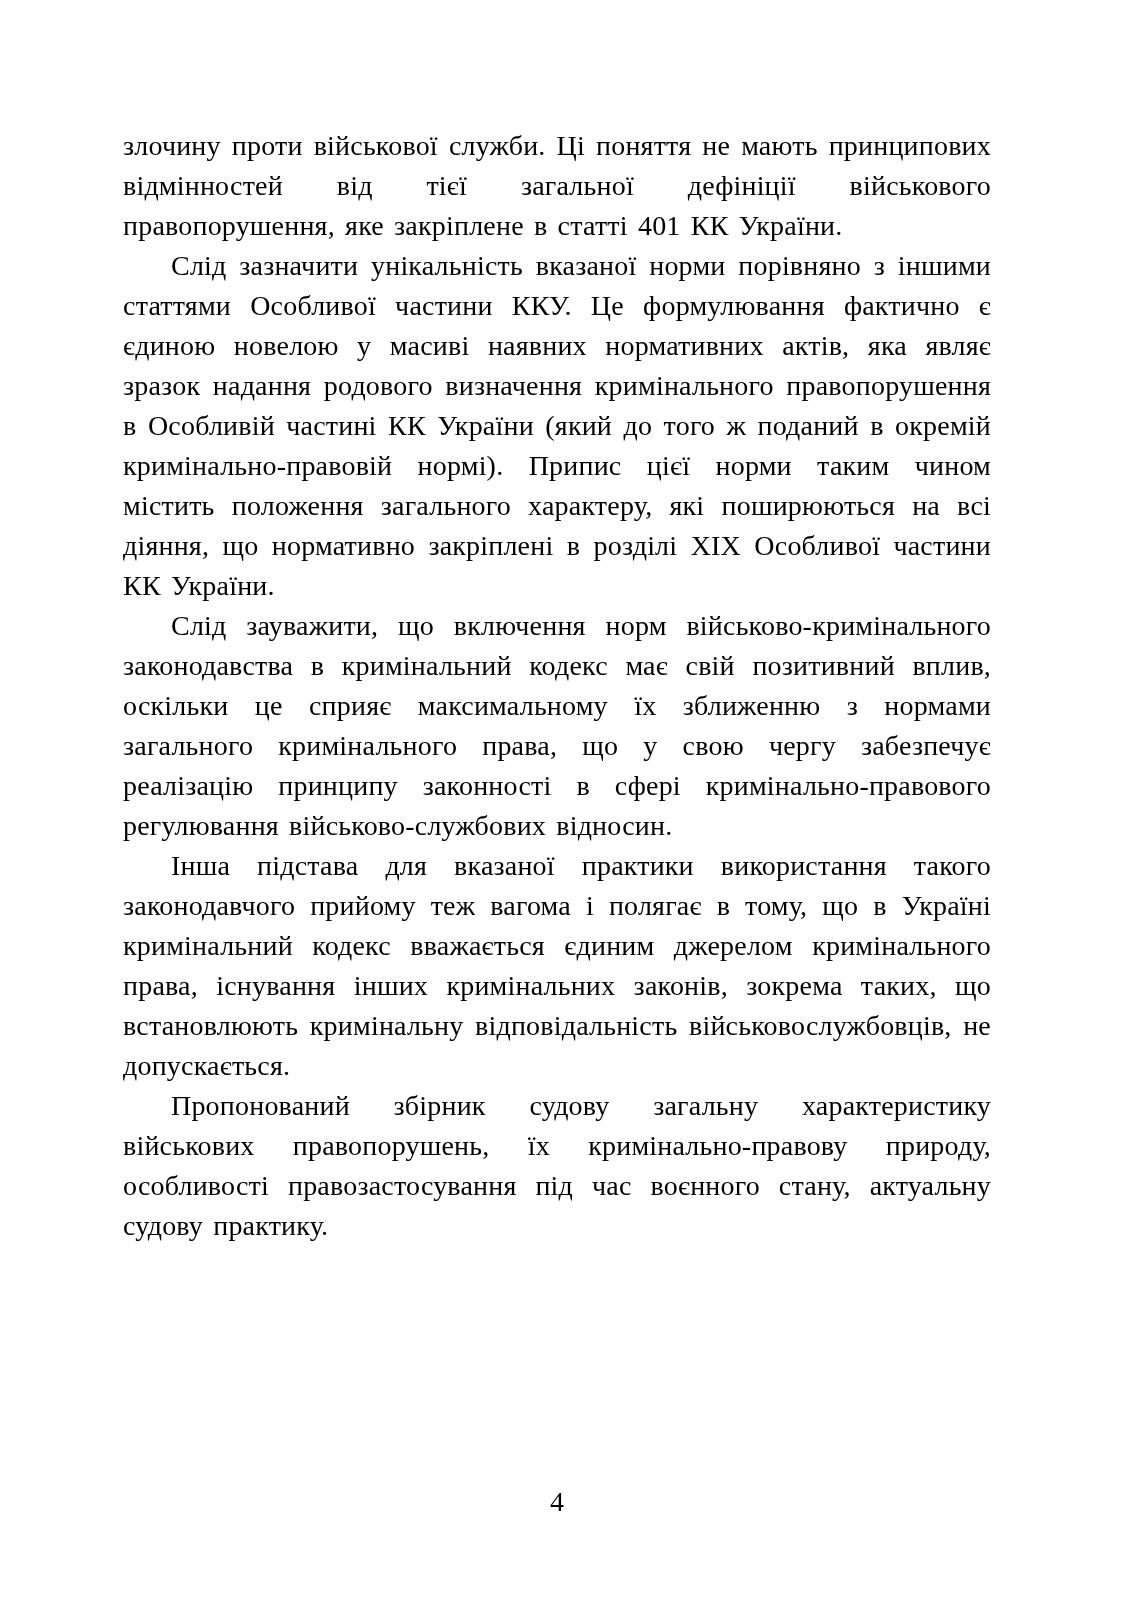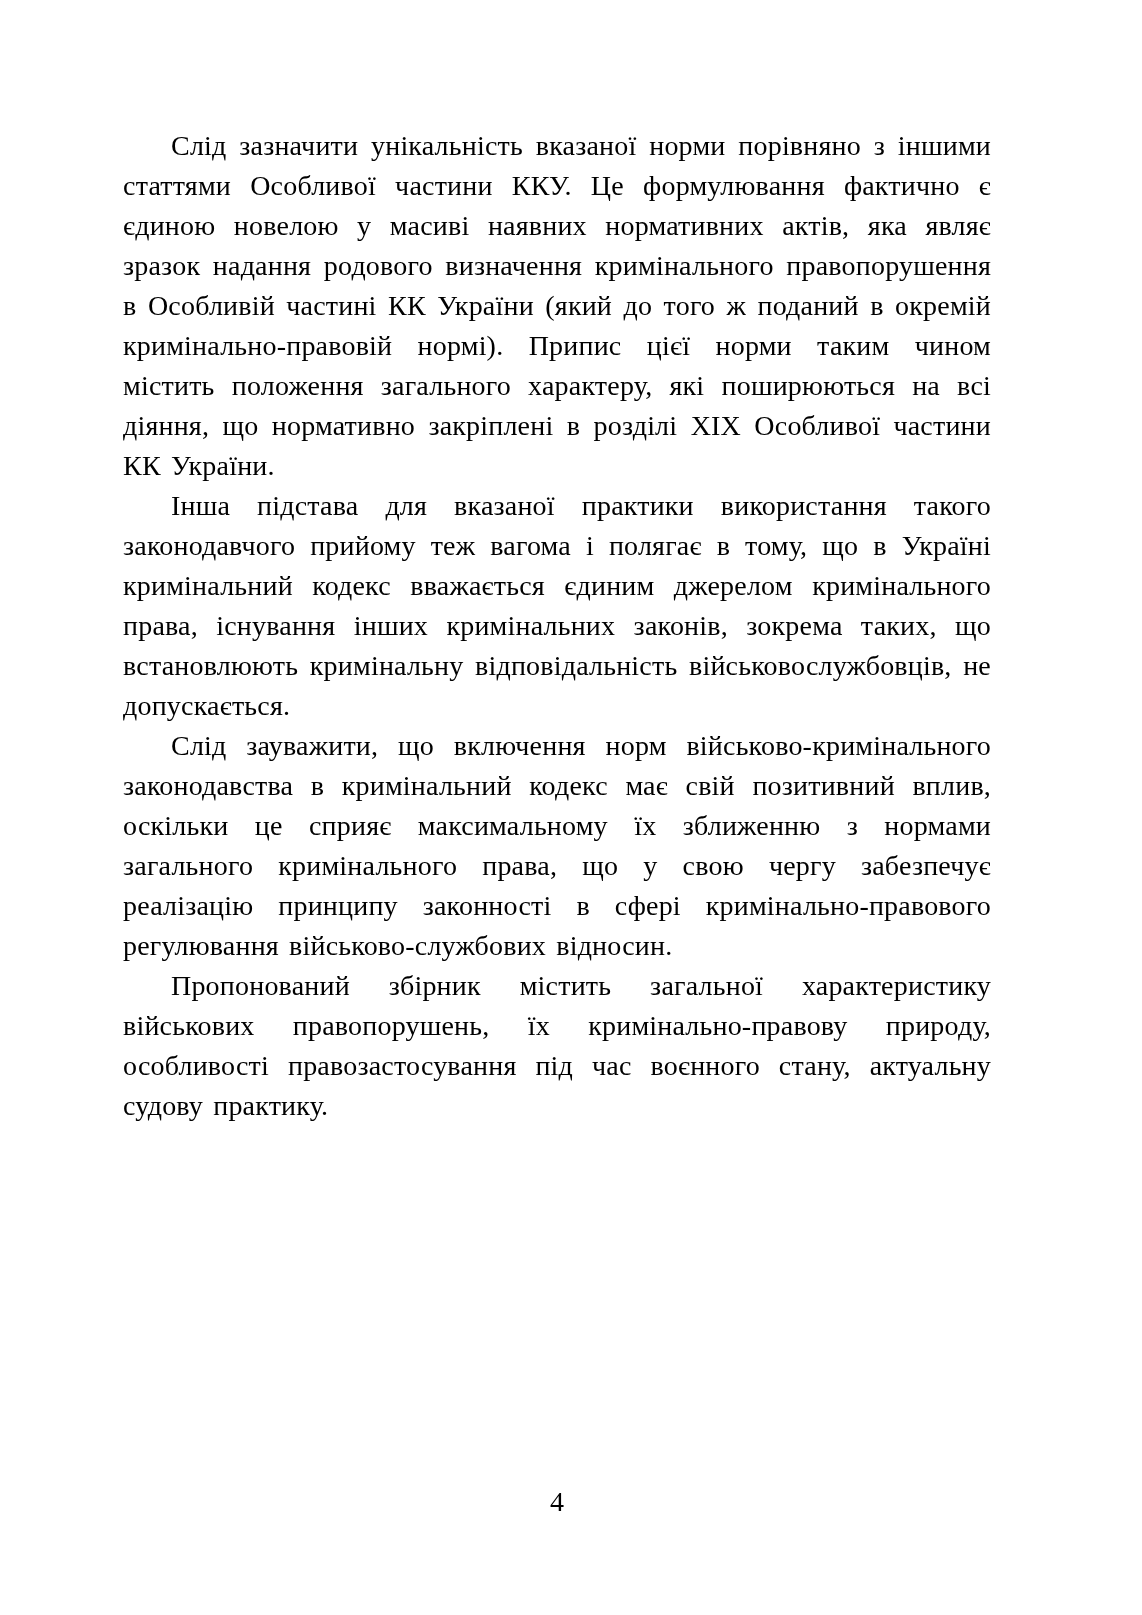--- a/index.html
+++ b/index.html
@@ -49,20 +49,21 @@
     text-align: center;
     font-size: 28px;
     line-height: 40px;
   }
 </style>
 </head>
 <body>
 
 <div class="page">
   <div class="page-content">
+    <p class="no-indent">злочину проти військової служби. Ці поняття не мають принципових відмінностей від тієї загальної дефініції військового правопорушення, яке закріплене в статті 401 КК України.</p>
     <p>Слід зазначити унікальність вказаної норми порівняно з іншими статтями Особливої частини ККУ. Це формулювання фактично є єдиною новелою у масиві наявних нормативних актів, яка являє зразок надання родового визначення кримінального правопорушення в Особливій частині КК України (який до того ж поданий в окремій кримінально-правовій нормі). Припис цієї норми таким чином містить положення загального характеру, які поширюються на всі діяння, що нормативно закріплені в розділі XIX Особливої частини КК України.</p>
+    <p>Слід зауважити, що включення норм військово-кримінального законодавства в кримінальний кодекс має свій позитивний вплив, оскільки це сприяє максимальному їх зближенню з нормами загального кримінального права, що у свою чергу забезпечує реалізацію принципу законності в сфері кримінально-правового регулювання військово-службових відносин.</p>
     <p>Інша підстава для вказаної практики використання такого законодавчого прийому теж вагома і полягає в тому, що в Україні кримінальний кодекс вважається єдиним джерелом кримінального права, існування інших кримінальних законів, зокрема таких, що встановлюють кримінальну відповідальність військовослужбовців, не допускається.</p>
-    <p>Слід зауважити, що включення норм військово-кримінального законодавства в кримінальний кодекс має свій позитивний вплив, оскільки це сприяє максимальному їх зближенню з нормами загального кримінального права, що у свою чергу забезпечує реалізацію принципу законності в сфері кримінально-правового регулювання військово-службових відносин.</p>
-    <p>Пропонований збірник містить загальної характеристику військових правопорушень, їх кримінально-правову природу, особливості правозастосування під час воєнного стану, актуальну судову практику.</p>
+    <p>Пропонований збірник судову загальну характеристику військових правопорушень, їх кримінально-правову природу, особливості правозастосування під час воєнного стану, актуальну судову практику.</p>
   </div>
 
   <div class="page-number">4</div>
 </div>
 
 </body></html>

